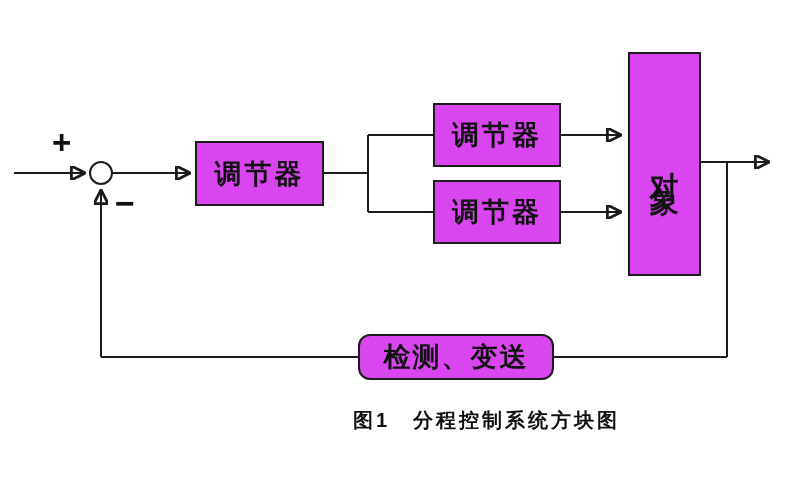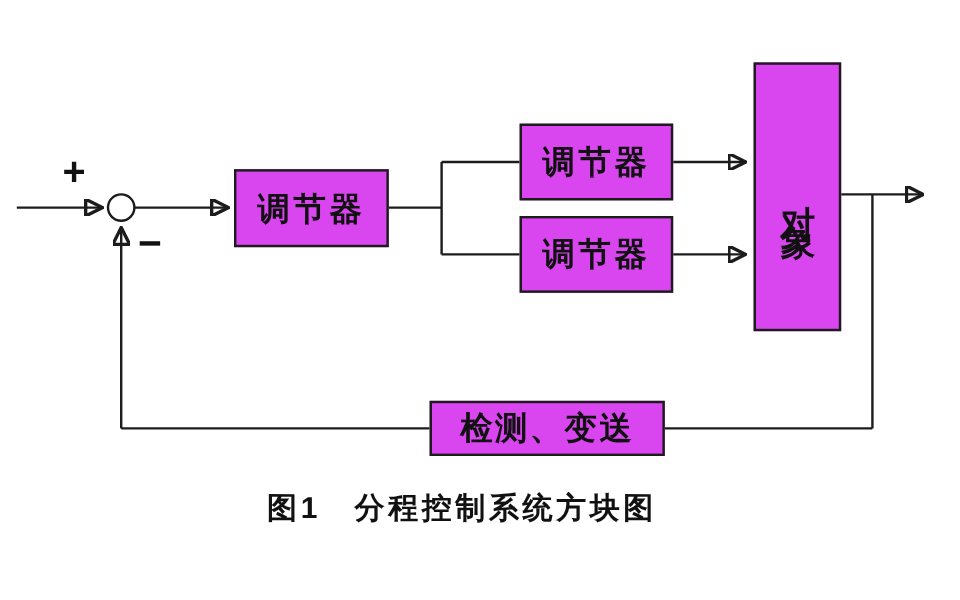--- a/index.html
+++ b/index.html
@@ -35,39 +35,39 @@
   .block--controller-main  { left: 195px; top: 141px; width: 129px; height: 65px; }
   .block--controller-upper { left: 433px; top: 103px; width: 128px; height: 64px; }
   .block--controller-lower { left: 433px; top: 180px; width: 128px; height: 64px; }
   .block--process          { left: 628px; top:  52px; width:  73px; height: 224px; }
   .block--process span {
     writing-mode: vertical-rl;
     text-orientation: upright;
     letter-spacing: 16px;
     font-size: 29px;
   }
-  .block--feedback         { left: 358px; top: 334px; width: 196px; height: 46px; }
+  .block--feedback         { left: 358px; top: 334px; width: 196px; height: 46px; border-radius: 12px; }
   .block--feedback span    { letter-spacing: 2px; }
 
   .sign {
     position: absolute;
     font-weight: bold;
     color: #111111;
     line-height: 1;
   }
   .sign--plus  { left: 52px;  top: 126px; font-size: 33px; }
   .sign--minus { left: 115px; top: 186px; font-size: 34px; }
 
   .caption {
     position: absolute;
     left: 150px;
     top: 407px;
     width: 470px;
-    text-align: center;
-    font-size: 25px;
+    text-align: right;
+    font-size: 20px;
     font-weight: bold;
     letter-spacing: 3px;
     color: #111111;
   }
 </style>
 </head>
 <body>
 
 <div class="canvas">
 

